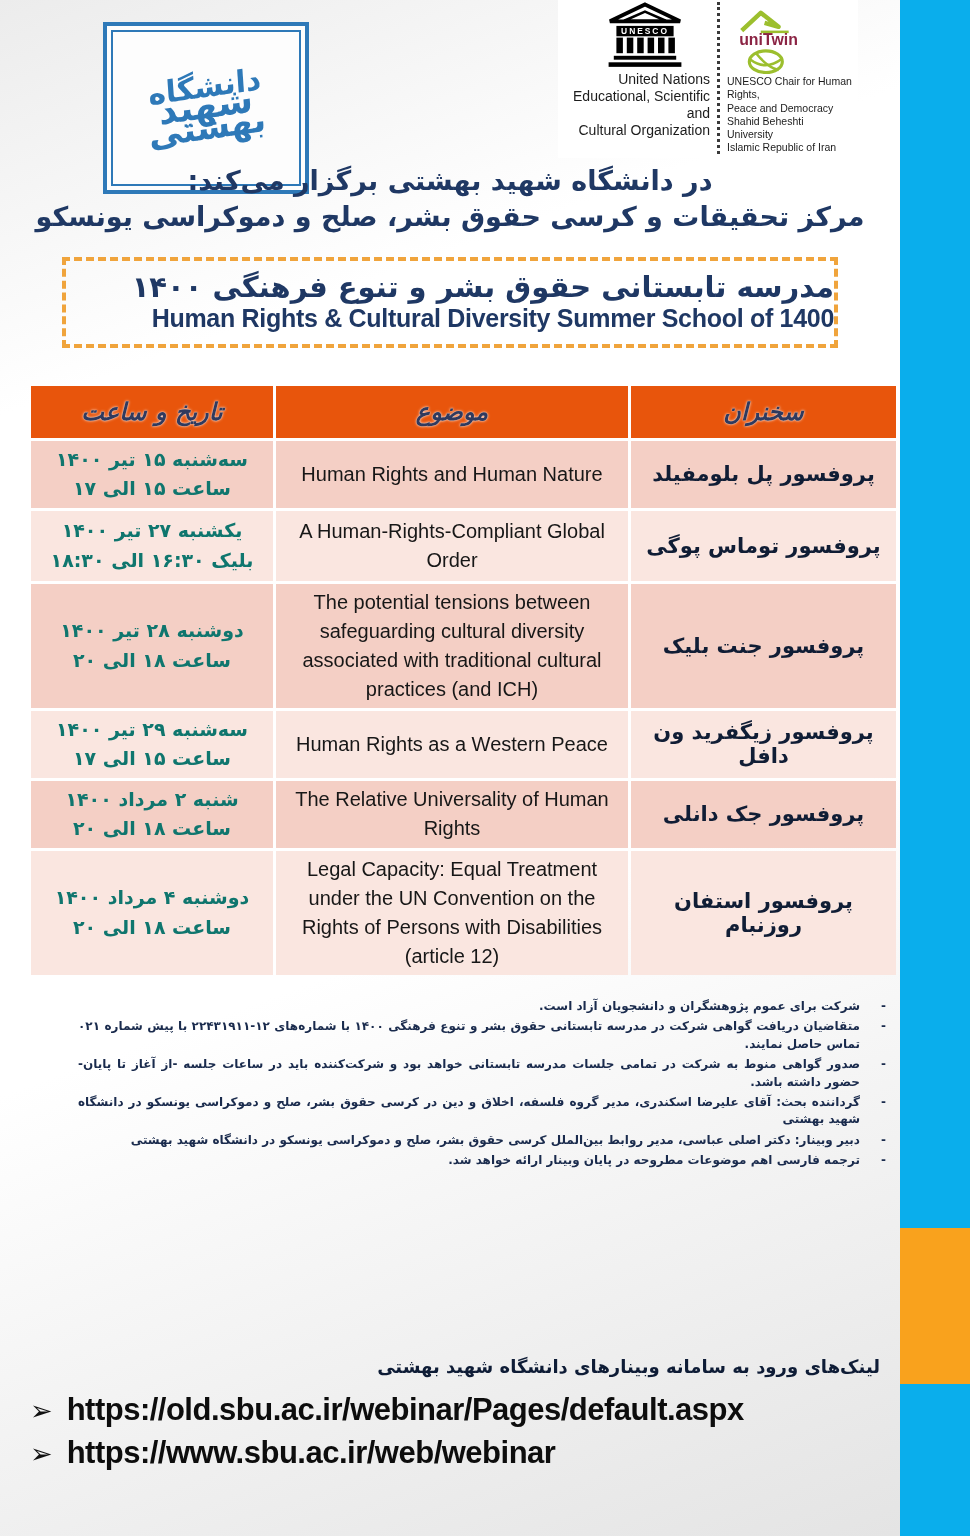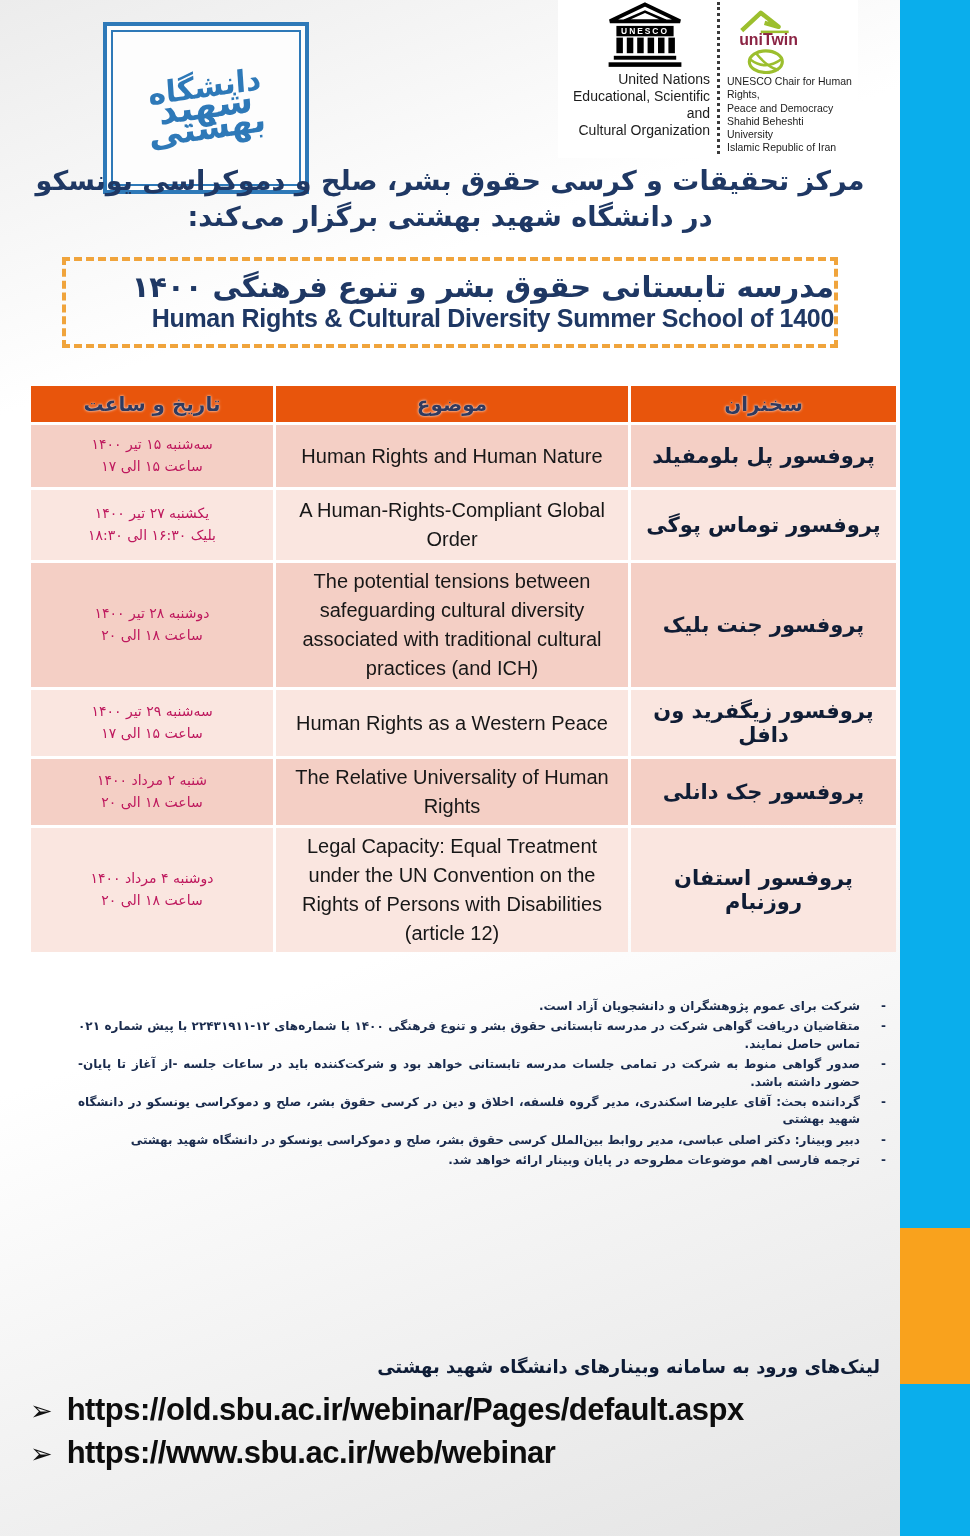--- a/index.html
+++ b/index.html
@@ -39,26 +39,26 @@
     color:#1F3864; font-weight:bold; font-size:27px; line-height:1.32;}
 
   
   .title-box{position:absolute; left:62px; top:257px; width:776px; height:91px;
     border:4px dashed #F0A43C; display:flex; flex-direction:column; align-items:flex-end; justify-content:center;}
   .title-fa{direction:rtl; font-size:29px; font-weight:bold; color:#1F3864; line-height:1.1;}
   .title-en{font-family:"Liberation Sans",sans-serif; font-size:25px; font-weight:bold; color:#1F3864; letter-spacing:-.3px;}
 
   
   .schedule{position:absolute; left:28px; top:383px; width:866px; border-collapse:separate; border-spacing:3px; table-layout:fixed;}
-  .schedule th{background:#E8550C; color:#303a5e; font-size:20px; font-weight:bold; height:36px;
-    text-shadow:0 0 3px rgba(255,235,225,.95),0 0 1px rgba(255,225,215,.9);}
+  .schedule th{background:#E8550C; color:#303a5e; font-size:24px; font-weight:bold; height:52px;
+    text-shadow:0 0 3px rgba(255,235,225,.95),0 0 1px rgba(255,225,215,.9);font-style:italic;}
   .schedule td{vertical-align:middle; text-align:center; padding:4px 10px;}
   .r-dark td{background:#F4CFC5;}
   .r-light td{background:#FAE6E0;}
-  td.c-date{direction:rtl; color:#be185d; font-weight:normal; font-size:14px; line-height:1.55;}
+  td.c-date{direction:rtl; color:#0f766e; font-weight:bold; font-size:19px; line-height:1.55;}
   td.c-topic{font-family:"Liberation Sans",sans-serif; font-size:20px; color:#171717; line-height:1.45;}
   td.c-speaker{direction:rtl; color:#101d35; font-weight:bold; font-size:21px;}
 
   
   .notes{position:absolute; left:78px; top:998px; width:782px; direction:rtl;}
   .notes ul{list-style:none;}
   .notes li{position:relative; font-size:12px; font-weight:bold; color:#1A2B4D;
     line-height:1.45; text-align:justify; margin-bottom:3px;}
   .notes li::before{content:"-"; position:absolute; right:-26px; top:0;}
 
@@ -122,22 +122,22 @@
         <path d="M44 69 Q62 92 80 96" fill="none" stroke="#9CBF2E" stroke-width="4"></path>
       </svg>
       <div class="chair-small">UNESCO Chair for Human Rights,</div>
       <div class="chair-small">Peace and Democracy</div>
       <div class="chair-small">Shahid Beheshti University</div>
       <div class="chair-small">Islamic Republic of Iran</div>
     </div>
   </div>
 
   <div class="org-heading">
+    <div>در دانشگاه شهید بهشتی برگزار می‌کند:</div>
     <div>مرکز تحقیقات و کرسی حقوق بشر، صلح و دموکراسی یونسکو</div>
-    <div>در دانشگاه شهید بهشتی برگزار می‌کند:</div>
   </div>
 
   <div class="title-box">
     <div class="title-fa">مدرسه تابستانی حقوق بشر و تنوع فرهنگی ۱۴۰۰</div>
     <div class="title-en">Human Rights &amp; Cultural Diversity Summer School of 1400</div>
   </div>
 
   <table class="schedule">
     <colgroup>
         <col style="width:242px">

